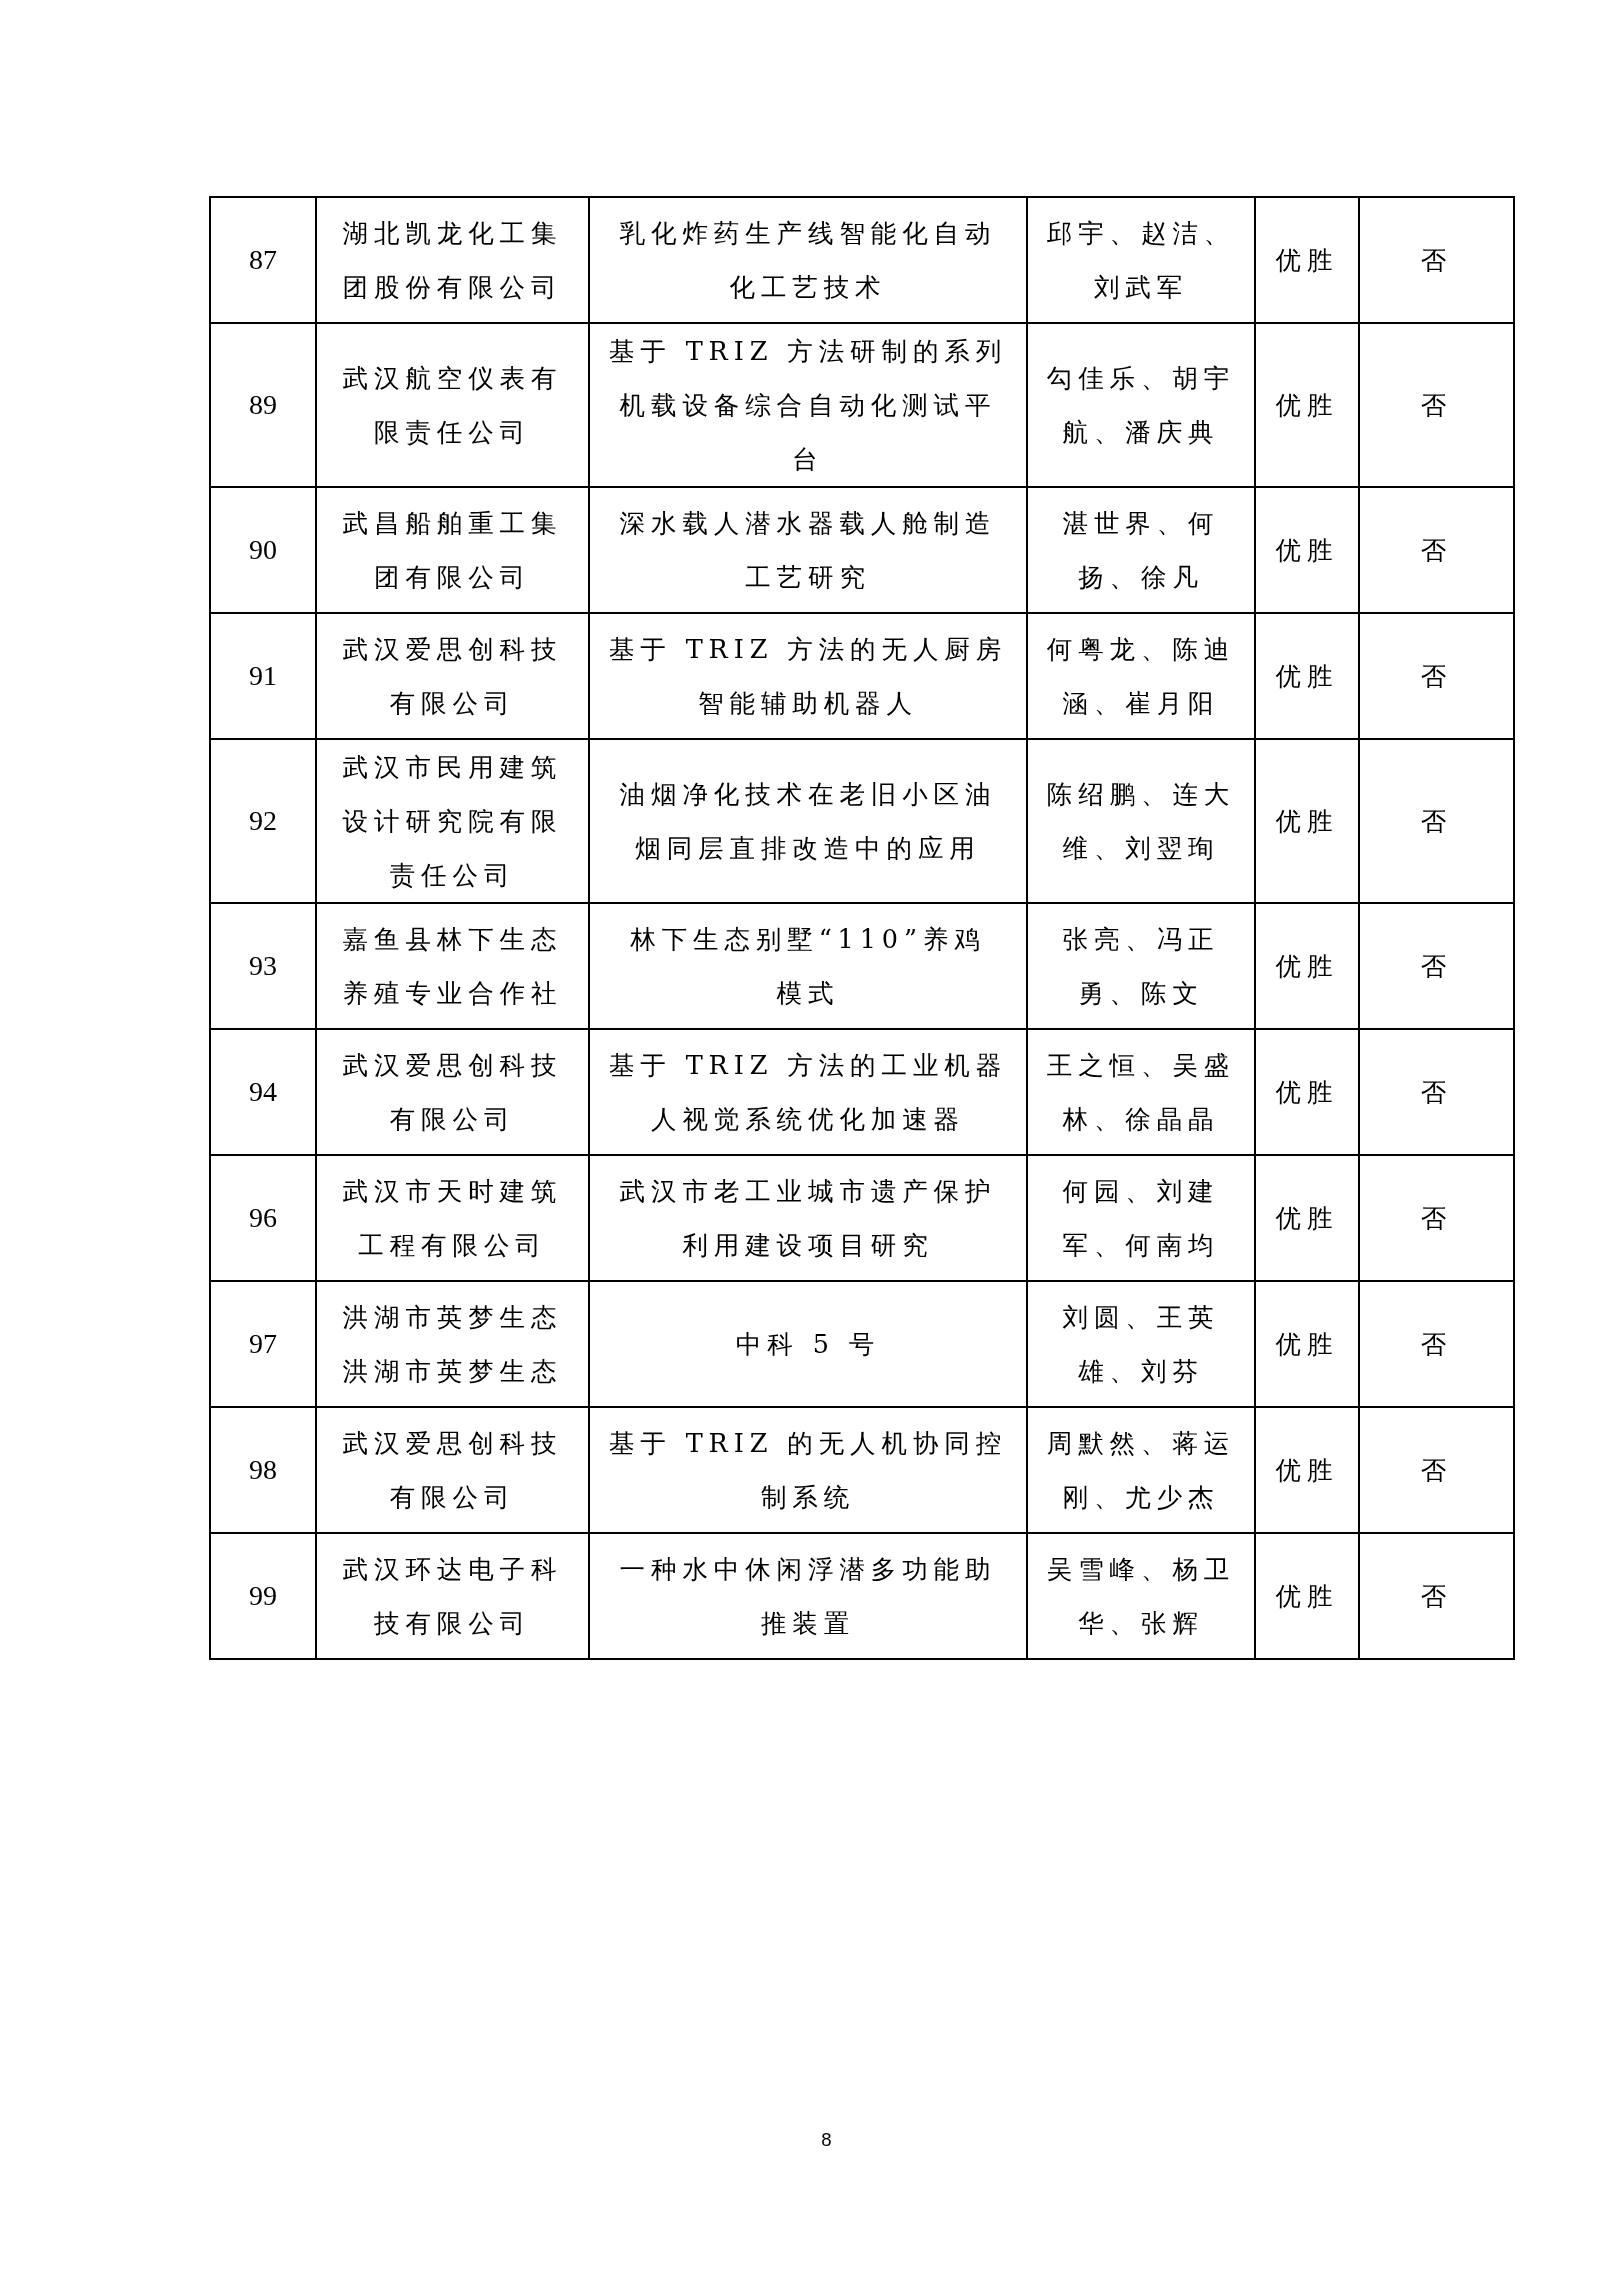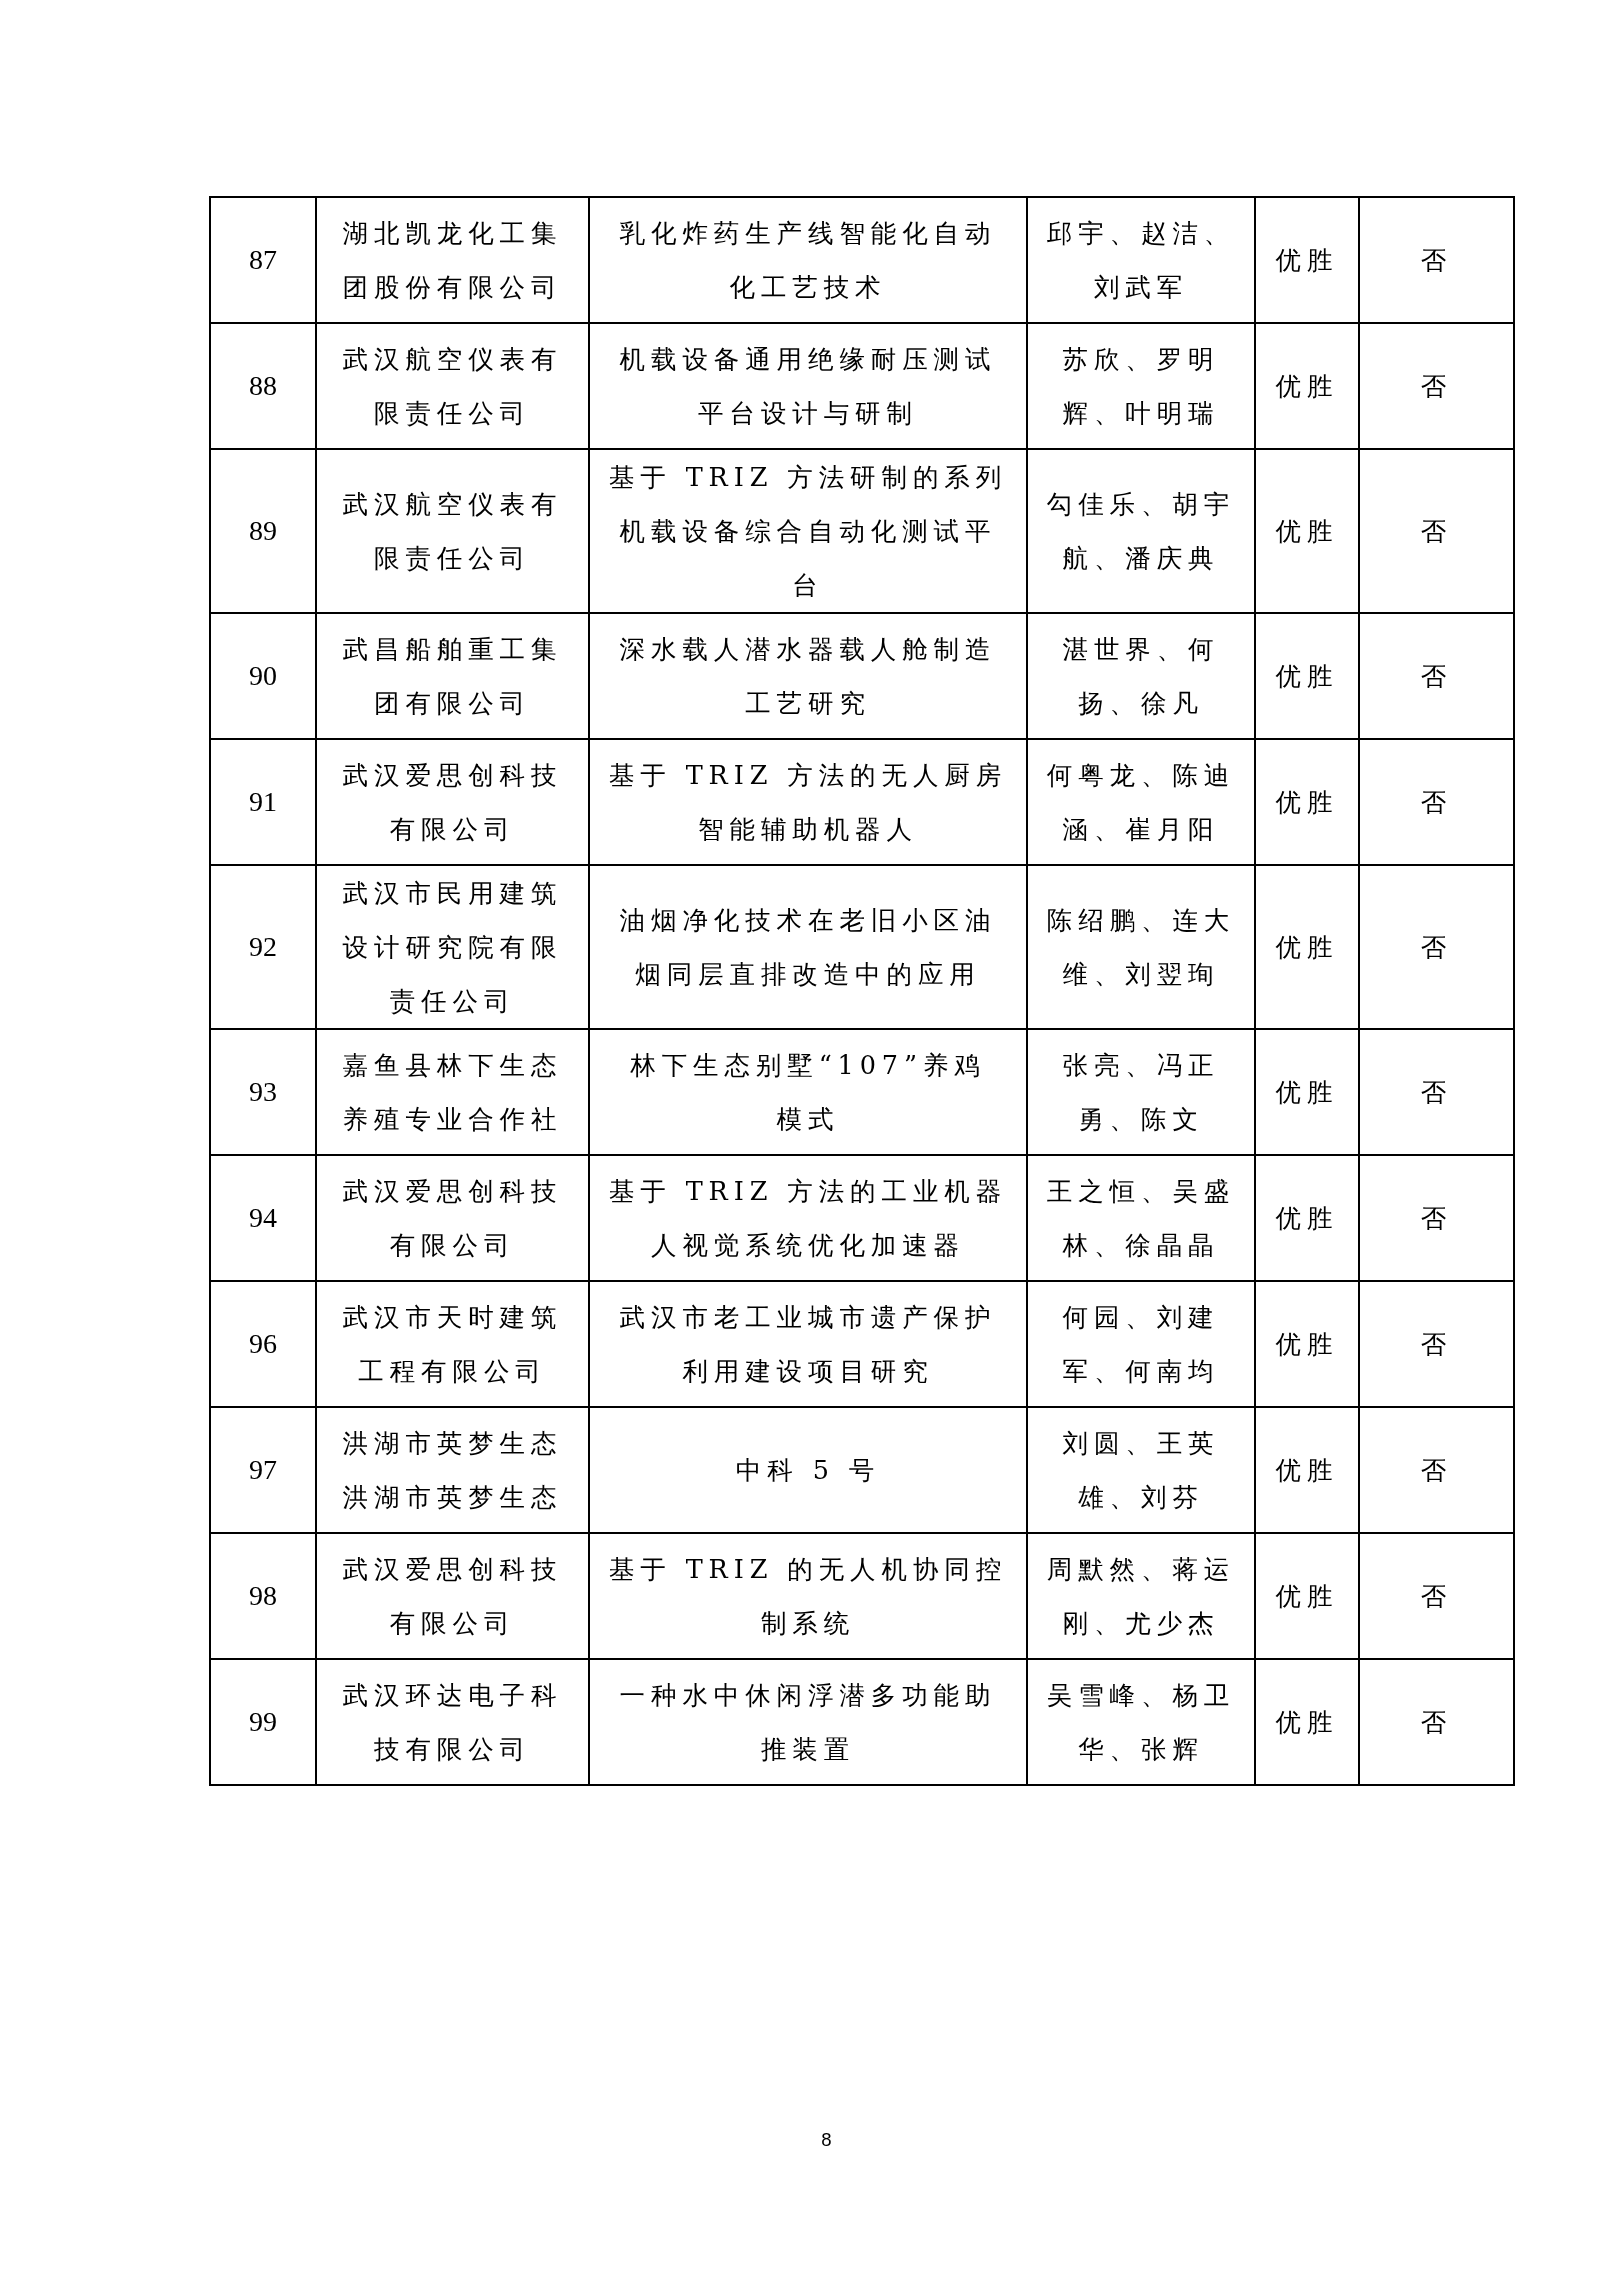--- a/index.html
+++ b/index.html
@@ -54,37 +54,20 @@
             <span class="line">乳化炸药生产线智能化自动</span>
             <span class="line">化工艺技术</span>
           </td>
           <td>
             <span class="line">邱宇、赵洁、</span>
             <span class="line">刘武军</span>
           </td>
           <td>优胜</td>
           <td>否</td>
         </tr>
-        <tr class="h2">
-          <td class="num">88</td>
-          <td>
-            <span class="line">武汉航空仪表有</span>
-            <span class="line">限责任公司</span>
-          </td>
-          <td>
-            <span class="line">机载设备通用绝缘耐压测试</span>
-            <span class="line">平台设计与研制</span>
-          </td>
-          <td>
-            <span class="line">苏欣、罗明</span>
-            <span class="line">辉、叶明瑞</span>
-          </td>
-          <td>优胜</td>
-          <td>否</td>
-        </tr>
         <tr class="h3">
           <td class="num">89</td>
           <td>
             <span class="line">武汉航空仪表有</span>
             <span class="line">限责任公司</span>
           </td>
           <td>
             <span class="line">基于 TRIZ 方法研制的系列</span>
             <span class="line">机载设备综合自动化测试平</span>
             <span class="line">台</span>
@@ -148,21 +131,21 @@
           <td>优胜</td>
           <td>否</td>
         </tr>
         <tr class="h2">
           <td class="num">93</td>
           <td>
             <span class="line">嘉鱼县林下生态</span>
             <span class="line">养殖专业合作社</span>
           </td>
           <td>
-            <span class="line">林下生态别墅“107”养鸡</span>
+            <span class="line">林下生态别墅“110”养鸡</span>
             <span class="line">模式</span>
           </td>
           <td>
             <span class="line">张亮、冯正</span>
             <span class="line">勇、陈文</span>
           </td>
           <td>优胜</td>
           <td>否</td>
         </tr>
         <tr class="h2">

